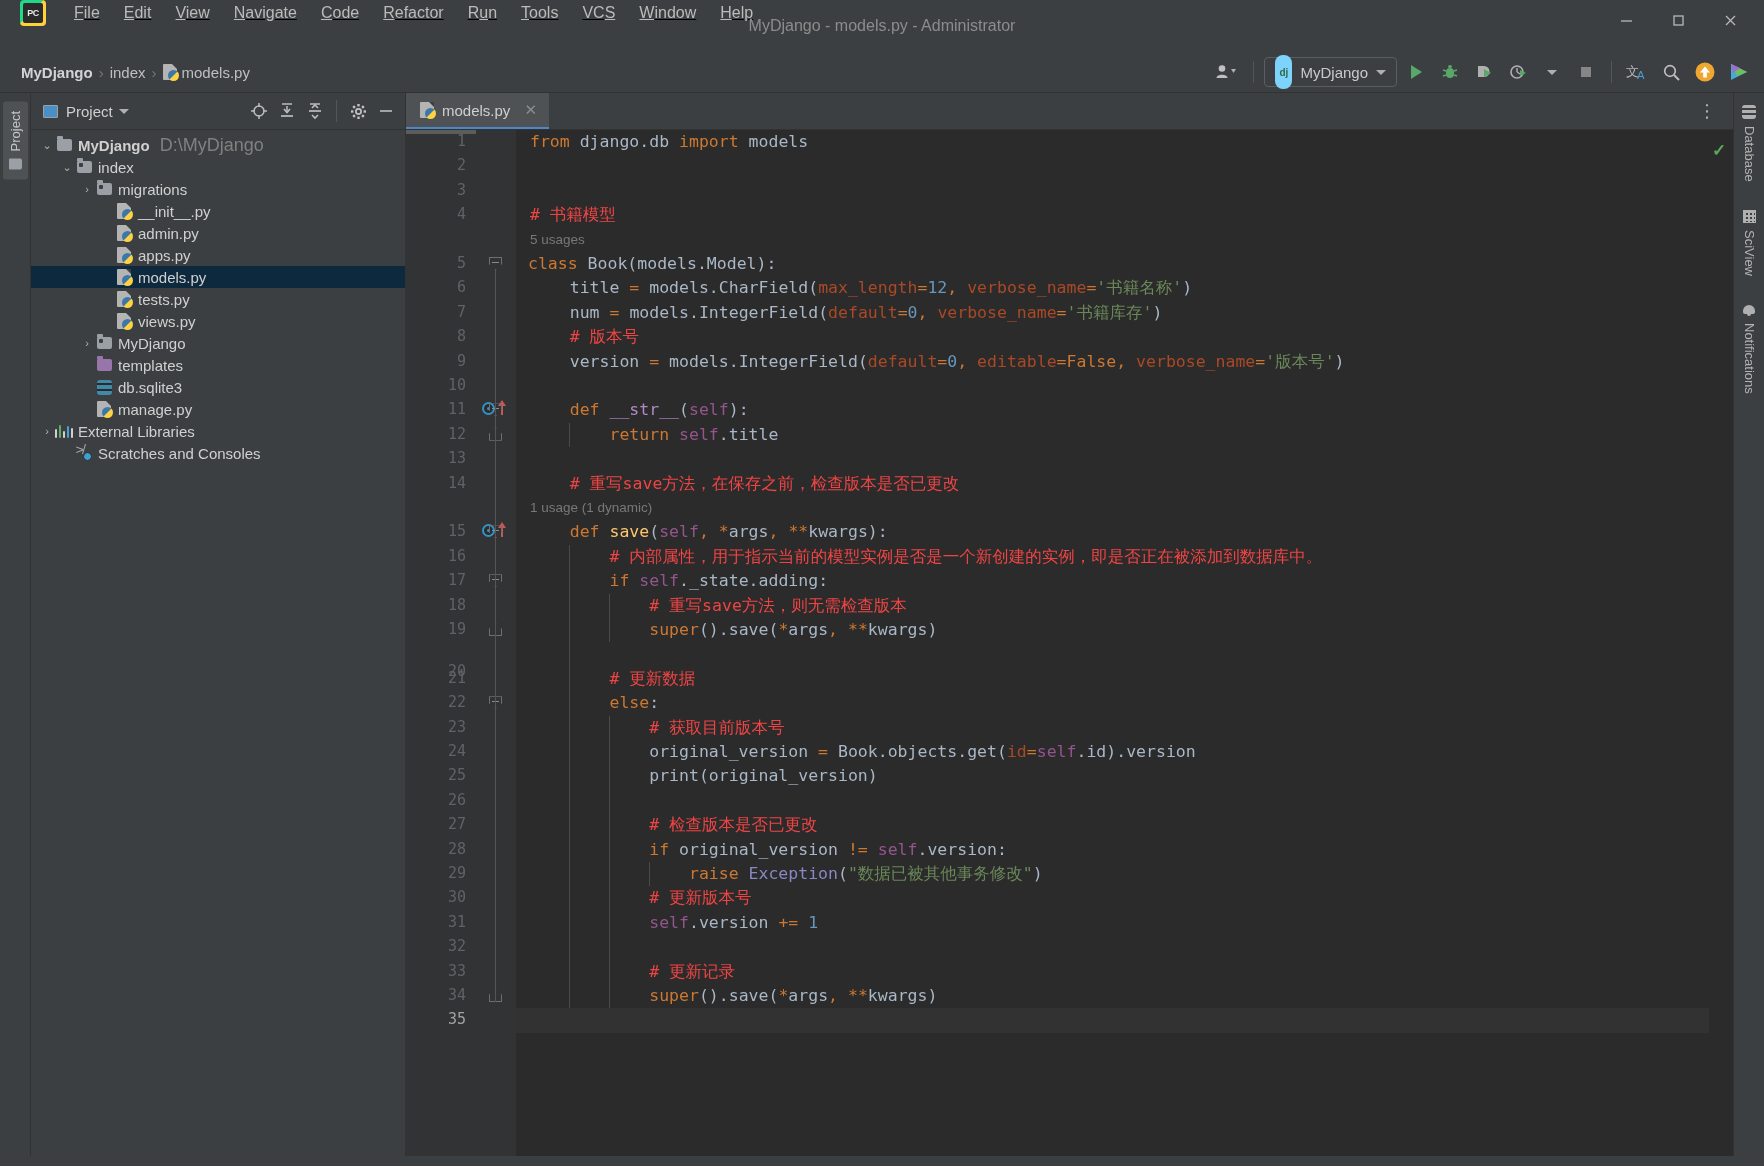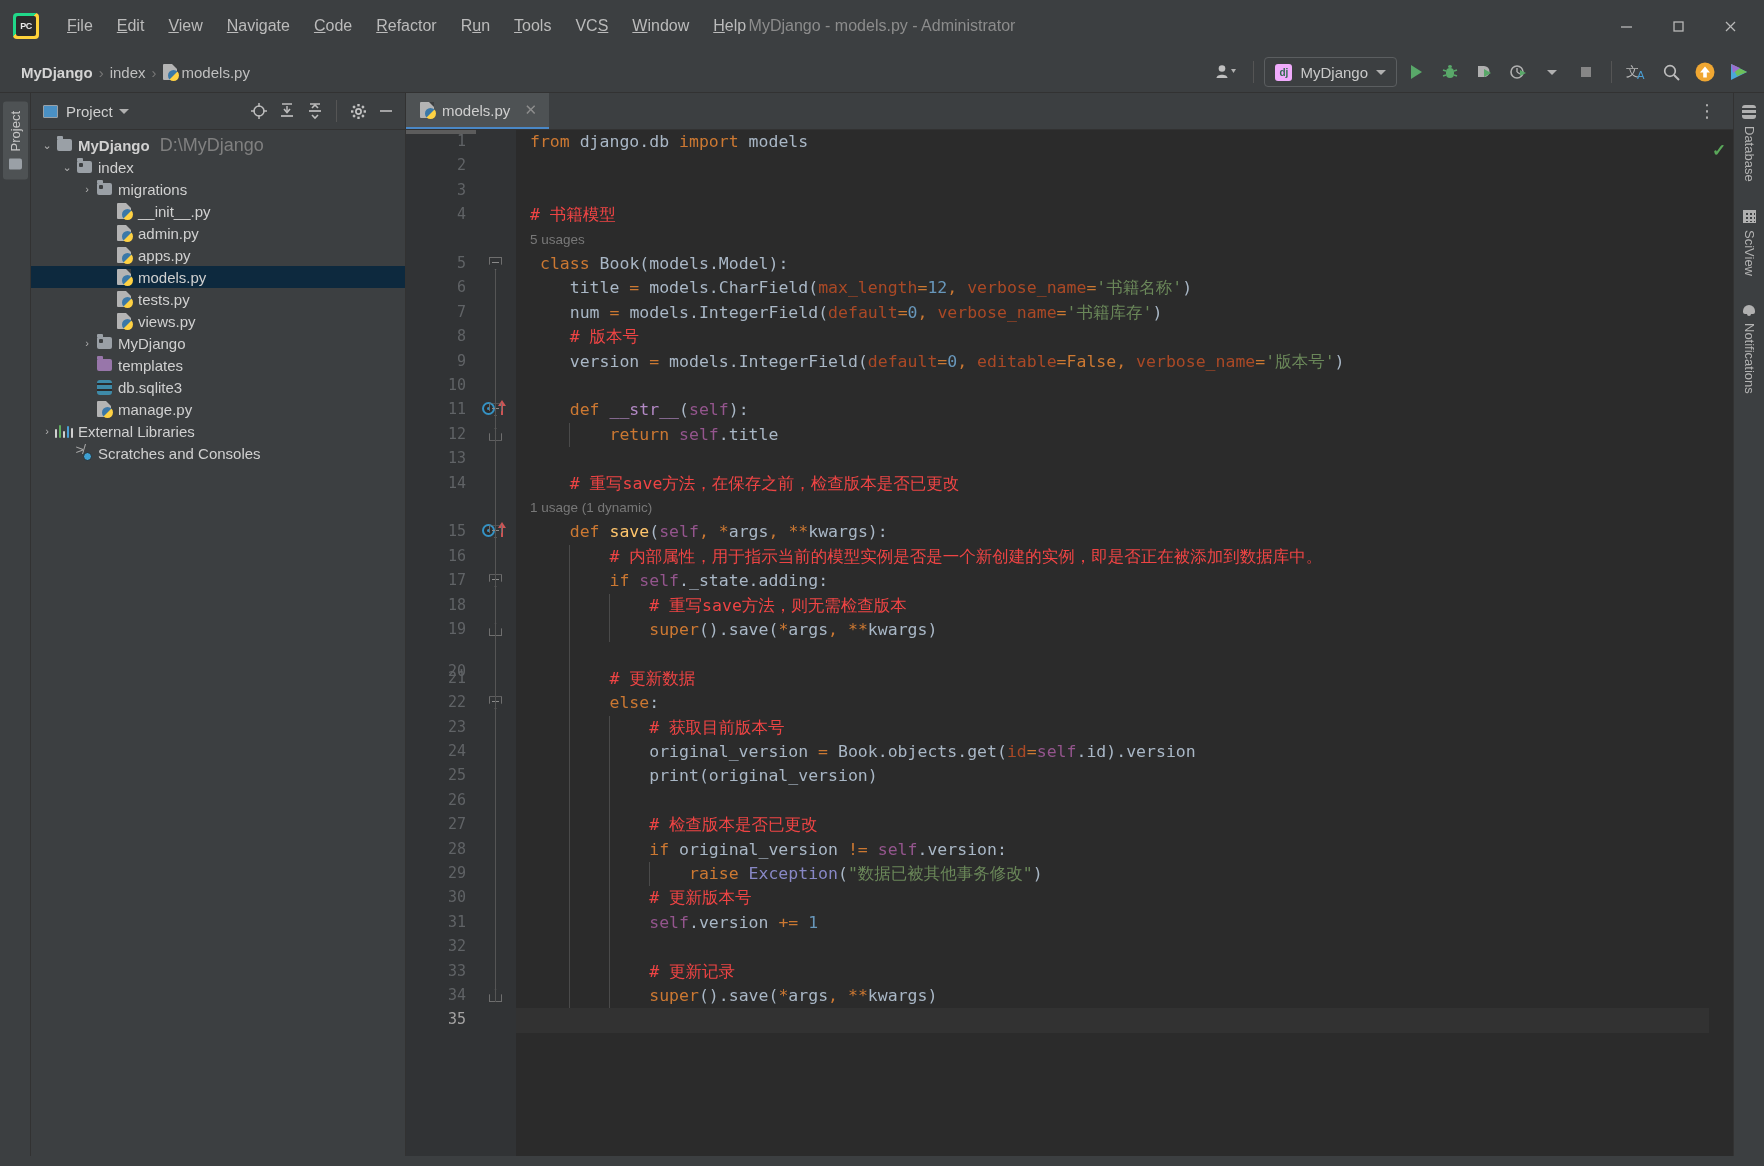--- a/index.html
+++ b/index.html
@@ -16,23 +16,24 @@
     position: relative;
     width: 1764px; height: 1166px;
     background: #3c3f41;
     display: flex; flex-direction: column;
   }
 
   
   .titlebar {
     height: 52px; flex: 0 0 52px;
     background: #3c3f41;
-    display: flex; align-items: center;
-    padding-left: 13px;
+    display: flex; align-items: flex-start;
+    padding-left: 20px;
     position: relative;
+    text-decoration: underline;
   }
   .pc-logo {
     width: 26px; height: 26px; margin-right: 16px;
     border-radius: 4px;
     background: linear-gradient(135deg,#21d789 0%,#21d789 45%,#ffd23a 45%,#ffd23a 100%);
     position: relative; flex: 0 0 26px;
   }
   .pc-logo::after {
     content: "PC";
     position: absolute; inset: 3px;
@@ -85,22 +86,22 @@
     border-radius: 4px; cursor: default; color: #c0c0c0;
   }
   .tb-sep { width: 1px; height: 22px; background: #555; margin: 0 6px; }
   .runconfig {
     display: flex; align-items: center; gap: 8px;
     height: 28px; padding: 0 10px;
     border: 1px solid #5b5e60; border-radius: 4px;
     color: #c9c9c9; font-size: 15px; cursor: default;
   }
   .dj-badge {
-    width: 17px; height: 17px; border-radius: 3px;
-    background: #f0abfc; color: #2f6a4f;
+    width: 17px; height: 34px; border-radius: 8px;
+    background: #7dd3fc; color: #2f6a4f;
     font-size: 10px; font-weight: bold;
     display:flex; align-items:center; justify-content:center;
   }
   .caret { width:0;height:0;border-left:5px solid transparent;border-right:5px solid transparent;border-top:5px solid #b0b0b0; }
 
   
   .body {
     flex: 1 1 auto; display: flex; min-height: 0;
     background: #3c3f41;
   }
@@ -766,21 +767,21 @@
             <div class="fold-box fold-bot" style="top: 859px;"></div>
             <div class="fold-line" style="top: 140px; height: 732px;"></div>
           </div>
         <div class="code-scroll">
           <div class="code-wrap" id="code-wrap" style="height: 902.8px;">
               <pre class="code" style="position: absolute; top: 0px; left: 14px;"><span class="kw">from</span> <span class="plain">django</span>.<span class="plain">db</span> <span class="kw">import</span> <span class="plain">models</span></pre>
               <pre class="code" style="position: absolute; top: 24.4px; left: 14px;">&nbsp;</pre>
               <pre class="code" style="position: absolute; top: 48.8px; left: 14px;">&nbsp;</pre>
               <pre class="code" style="position: absolute; top: 73.2px; left: 14px;"><span class="com"># 书籍模型</span></pre>
               <div class="hintline" style="position: absolute; top: 97.6px; left: 14px;">5 usages</div>
-              <pre class="code" style="position: absolute; top: 122px; left: 24px;"><span class="kw">class</span> <span class="plain">Book</span>(<span class="plain">models</span>.<span class="plain">Model</span>):</pre>
+              <pre class="code" style="position: absolute; top: 122px; left: 12px;"><span class="kw">class</span> <span class="plain">Book</span>(<span class="plain">models</span>.<span class="plain">Model</span>):</pre>
               <pre class="code" style="position: absolute; top: 146.4px; left: 14px;">    <span class="plain">title</span> <span class="kw2">=</span> <span class="plain">models</span>.<span class="plain">CharField</span>(<span class="named">max_length</span><span class="kw2">=</span><span class="num">12</span><span class="kw2">,</span> <span class="named">verbose_name</span><span class="kw2">=</span><span class="str">'书籍名称'</span>)</pre>
               <pre class="code" style="position: absolute; top: 170.8px; left: 14px;">    <span class="plain">num</span> <span class="kw2">=</span> <span class="plain">models</span>.<span class="plain">IntegerField</span>(<span class="named">default</span><span class="kw2">=</span><span class="num">0</span><span class="kw2">,</span> <span class="named">verbose_name</span><span class="kw2">=</span><span class="str">'书籍库存'</span>)</pre>
               <pre class="code" style="position: absolute; top: 195.2px; left: 14px;">    <span class="com"># 版本号</span></pre>
               <pre class="code" style="position: absolute; top: 219.6px; left: 14px;">    <span class="plain">version</span> <span class="kw2">=</span> <span class="plain">models</span>.<span class="plain">IntegerField</span>(<span class="named">default</span><span class="kw2">=</span><span class="num">0</span><span class="kw2">,</span> <span class="named">editable</span><span class="kw2">=</span><span class="kw">False</span><span class="kw2">,</span> <span class="named">verbose_name</span><span class="kw2">=</span><span class="str">'版本号'</span>)</pre>
               <pre class="code" style="position: absolute; top: 244px; left: 14px;">&nbsp;</pre>
               <pre class="code" style="position: absolute; top: 268.4px; left: 14px;">    <span class="kw">def</span> <span class="dm">__str__</span>(<span class="self">self</span>):</pre>
               <pre class="code" style="position: absolute; top: 292.8px; left: 14px;">        <span class="kw">return</span> <span class="self">self</span>.<span class="plain">title</span></pre>
               <pre class="code" style="position: absolute; top: 317.2px; left: 14px;">&nbsp;</pre>
               <pre class="code" style="position: absolute; top: 341.6px; left: 14px;">    <span class="com"># 重写save方法，在保存之前，检查版本是否已更改</span></pre>
               <div class="hintline" style="position: absolute; top: 366px; left: 14px;">1 usage (1 dynamic)</div>

